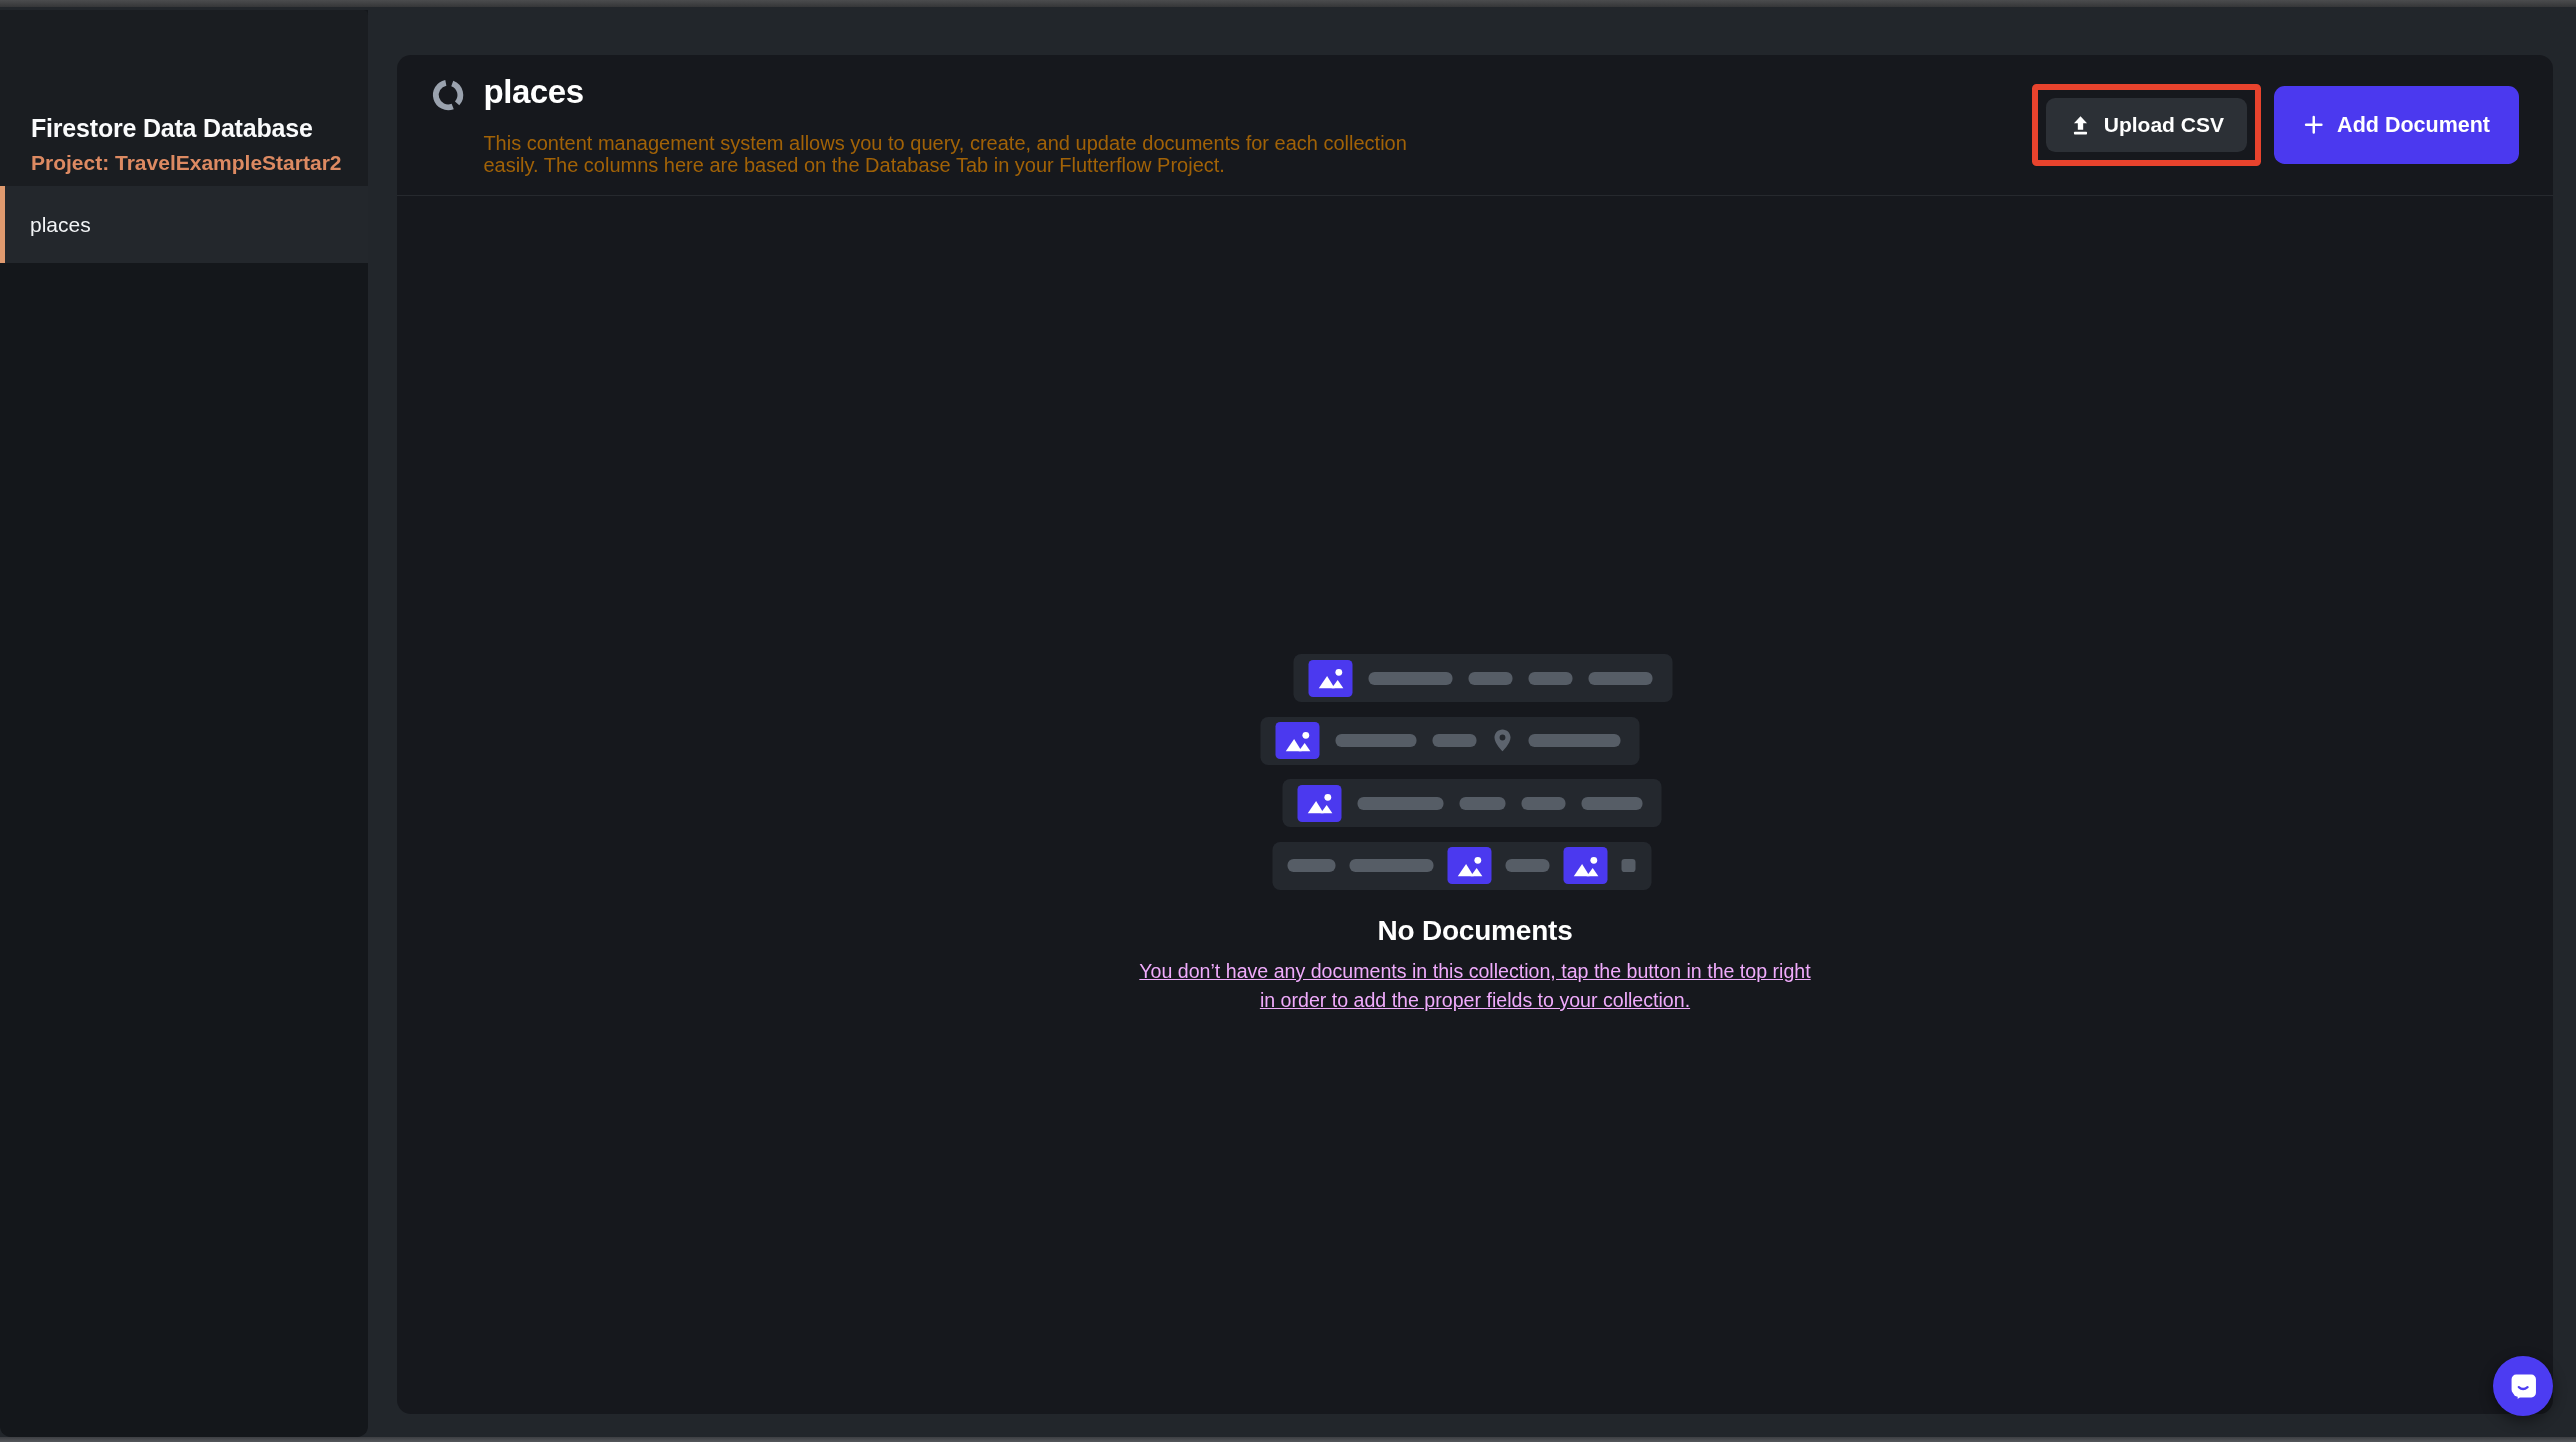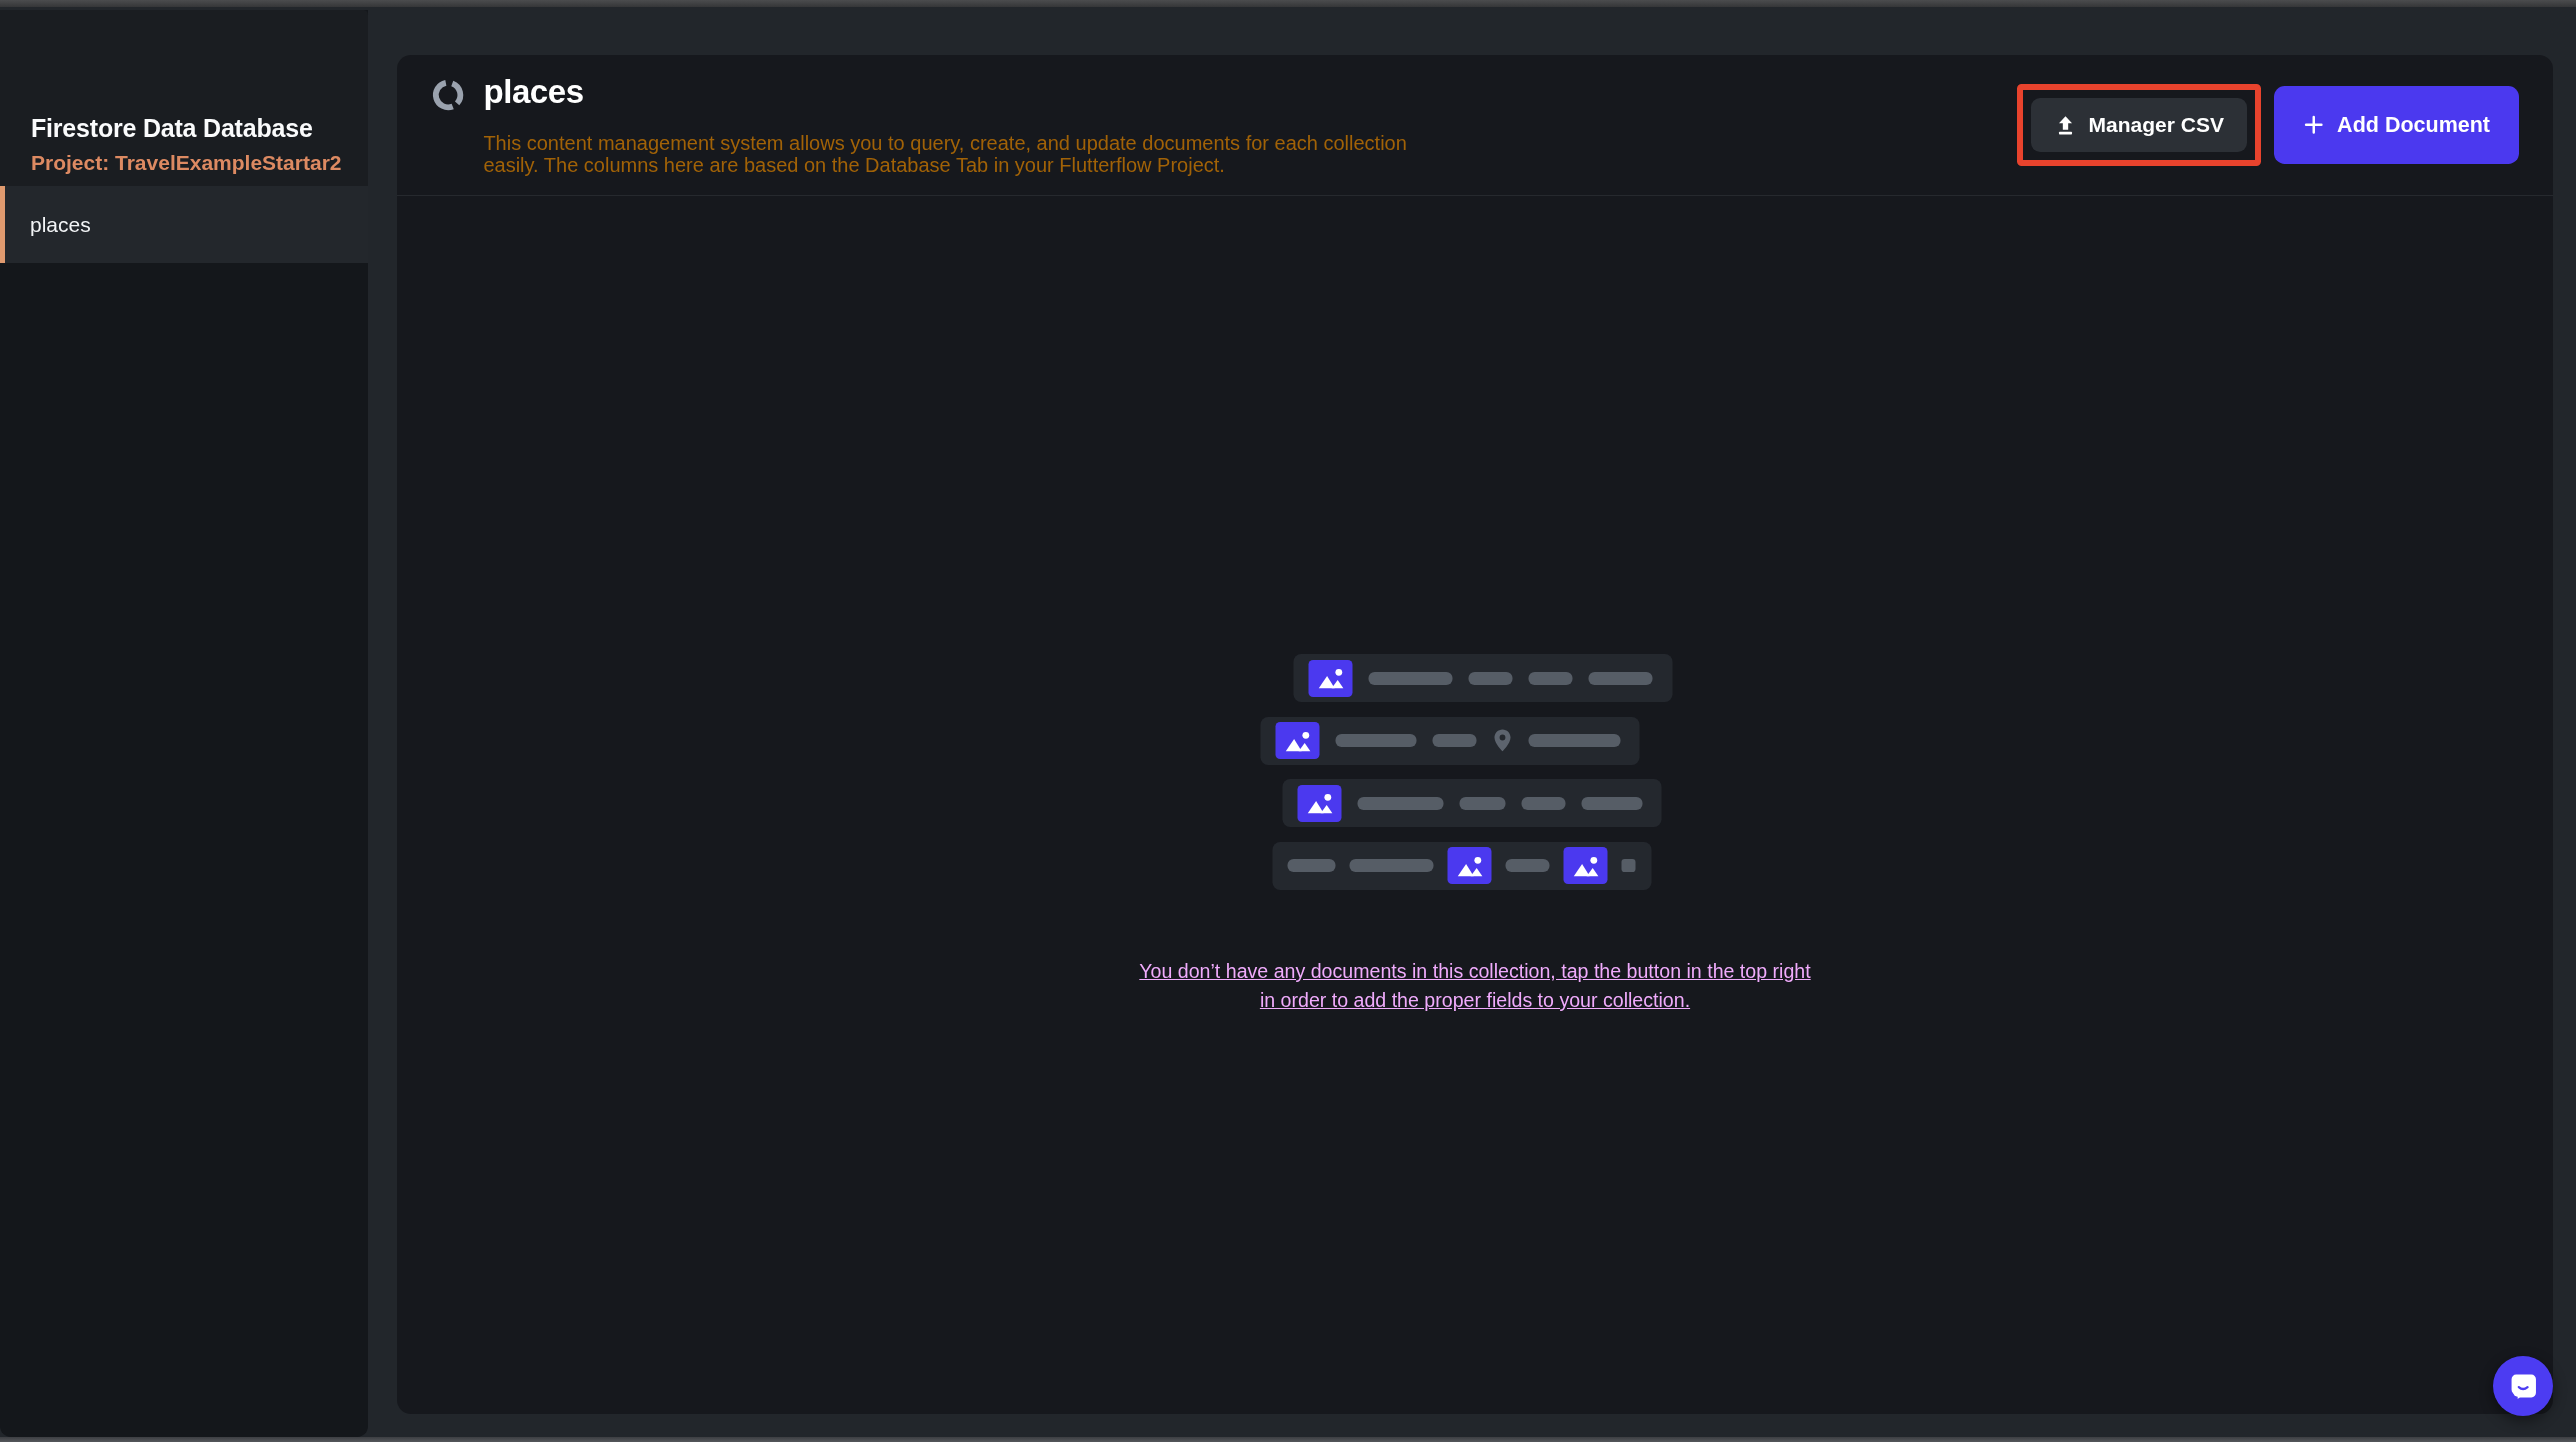--- a/index.html
+++ b/index.html
@@ -90,21 +90,21 @@
           <div class="card-desc">This content management system allows you to query, create, and update documents for each collection easily. The columns here are based on the Database Tab in your Flutterflow Project.</div>
         </div>
       </div>
       <div class="header-right">
         <div class="annotation-box">
           <div class="btn btn-upload">
             <svg width="23" height="23" viewBox="0 0 30 30">
               <path fill="#ffffff" d="M15 3 L23.5 12 H18.5 V20.5 H11.5 V12 H6.5 Z"></path>
               <rect x="6.5" y="23" width="17" height="3.6" rx="1" fill="#ffffff"></rect>
             </svg>
-            <span>Manager CSV</span>
+            <span>Upload CSV</span>
           </div>
         </div>
         <div class="btn btn-add">
           <svg width="21.5" height="21.5" viewBox="0 0 28 28">
             <path d="M14 4 V24 M4 14 H24" stroke="#ffffff" stroke-width="3.2" stroke-linecap="round"></path>
           </svg>
           <span>Add Document</span>
         </div>
       </div>
     </div>
@@ -171,20 +171,21 @@
             <path fill="#ffffff" d="M3 29 L14 13 L24 29 Z"></path>
             <path fill="#ffffff" d="M20 29 L28 18 L35.5 29 Z"></path>
             <circle cx="29.5" cy="8" r="4.5" fill="#ffffff"></circle>
           </svg>
         </div>
         <div class="sq"></div>
       </div>
 
     </div>
 
+    <div class="no-docs-title">No Documents</div>
     <div class="no-docs-desc">You don’t have any documents in this collection, tap the button in the top right in order to add the proper fields to your collection.</div>
 
   </div>
 
   <div class="chat-fab">
     <svg width="32" height="32" viewBox="0 0 42 42">
       <path fill="#ffffff" d="M12 6 h20 a6 6 0 0 1 6 6 v18 a6 6 0 0 1 -6 6 h-16 v0 Z M16 36 v-4 h-4 a6 6 0 0 1 -6 -6 v-14 a6 6 0 0 1 6 -6 h4 v24 l6 0 Z"></path>
       <rect x="8" y="7" width="28" height="28" rx="6" fill="#ffffff"></rect>
       <path d="M14 31 v7 l9 -7 Z" fill="#ffffff"></path>
       <path d="M15.5 22.5 q5.5 5 11.5 0" stroke="#4c3cf2" stroke-width="3" fill="none" stroke-linecap="round"></path>

